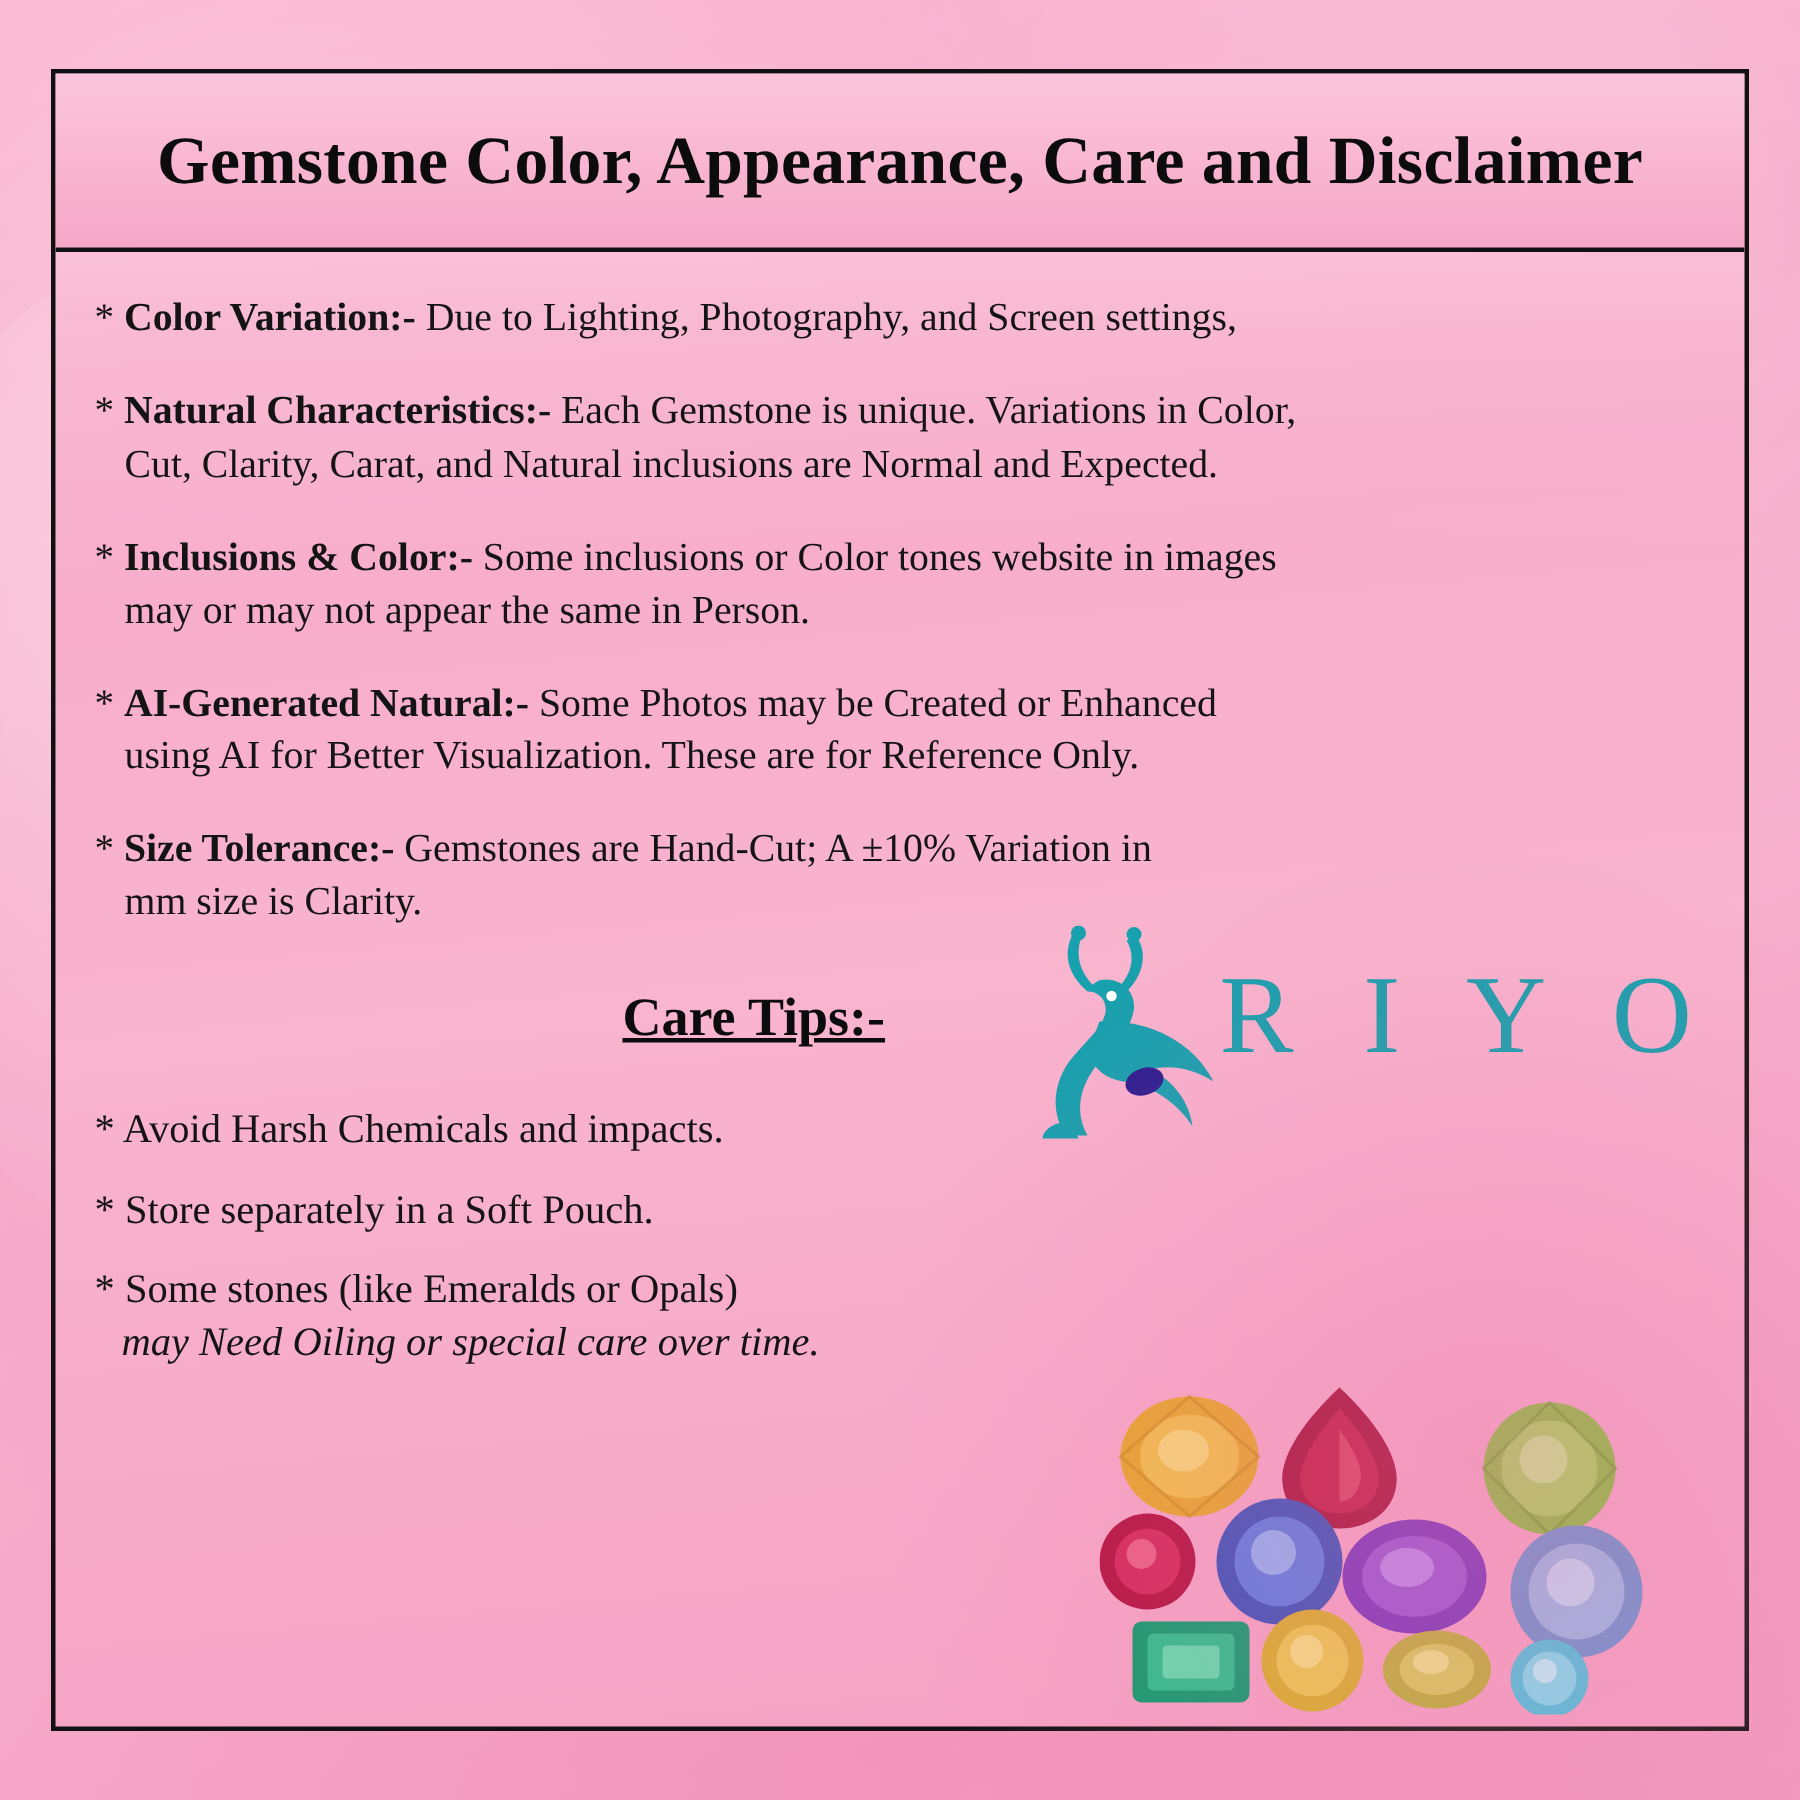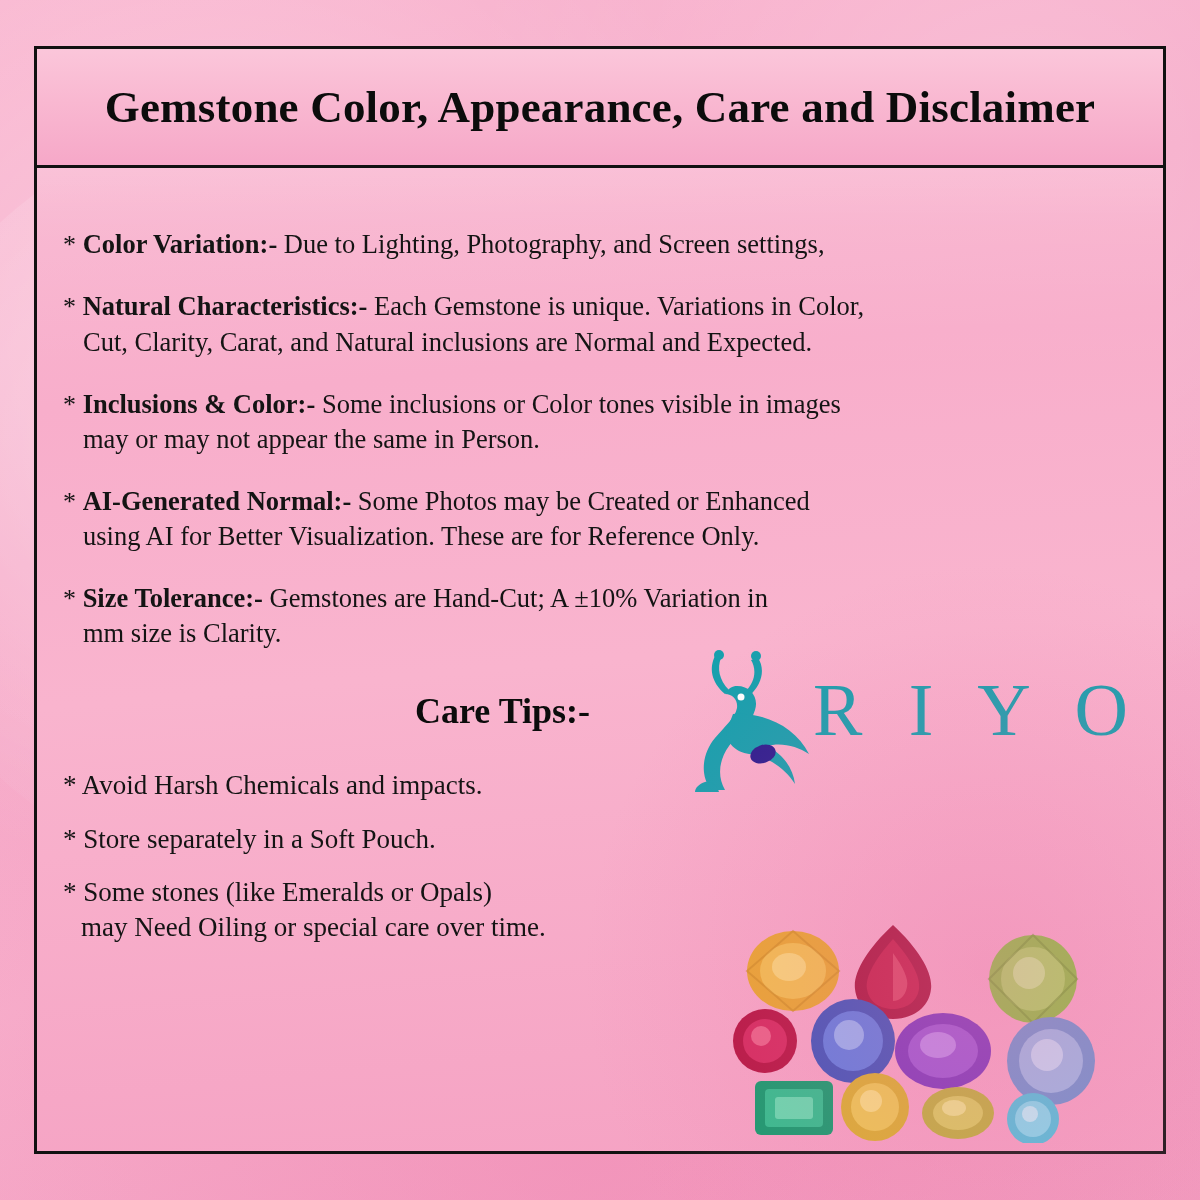--- a/index.html
+++ b/index.html
@@ -78,21 +78,20 @@
     font-weight: bold;
     font-size: 45px;
     color: #0c0c0c;
     letter-spacing: 0.2px;
     white-space: nowrap;
   }
 
   .body {
     position: relative;
     padding: 26px 22px 0 26px;
-    margin-top: 33px;
   }
 
   .item {
     margin-bottom: 27px;
     font-size: 26.5px;
     line-height: 1.32;
     color: #141414;
   }
   .item .star {
     font-size: 26px;
@@ -112,20 +111,21 @@
     height: 92px;
     margin-top: -6px;
   }
   .care-tips {
     position: absolute;
     left: 352px;
     top: 18px;
     font-size: 36px;
     font-weight: bold;
     color: #0c0c0c;
+    text-decoration: underline;
   }
 
   
   .logo {
     position: absolute;
     left: 596px;
     top: -22px;
     width: 520px;
     height: 150px;
   }
@@ -151,20 +151,21 @@
   .tip {
     font-size: 27px;
     line-height: 1.3;
     color: #141414;
     margin-bottom: 18px;
     max-width: 700px;
   }
   .tip .line2 {
     display: block;
     padding-left: 18px;
+    font-style: italic;
   }
 
   
   .gems {
     position: absolute;
     right: 10px;
     bottom: 8px;
     width: 420px;
     height: 220px;
   }
@@ -187,27 +188,27 @@
       </div>
 
       <div class="item">
         <span class="star">*</span>
         <span class="lead">Natural Characteristics:-</span><span> Each Gemstone is unique. Variations in Color,</span>
         <span class="line2">Cut, Clarity, Carat, and Natural inclusions are Normal and Expected.</span>
       </div>
 
       <div class="item">
         <span class="star">*</span>
-        <span class="lead">Inclusions &amp; Color:-</span><span> Some inclusions or Color tones visible in images</span>
+        <span class="lead">Inclusions &amp; Color:-</span><span> Some inclusions or Color tones website in images</span>
         <span class="line2">may or may not appear the same in Person.</span>
       </div>
 
       <div class="item">
         <span class="star">*</span>
-        <span class="lead">AI-Generated Normal:-</span><span> Some Photos may be Created or Enhanced</span>
+        <span class="lead">AI-Generated Natural:-</span><span> Some Photos may be Created or Enhanced</span>
         <span class="line2">using AI for Better Visualization. These are for Reference Only.</span>
       </div>
 
       <div class="item">
         <span class="star">*</span>
         <span class="lead">Size Tolerance:-</span><span> Gemstones are Hand-Cut; A ±10% Variation in</span>
         <span class="line2">mm size is Clarity.</span>
       </div>
 
       <div class="care-row">

